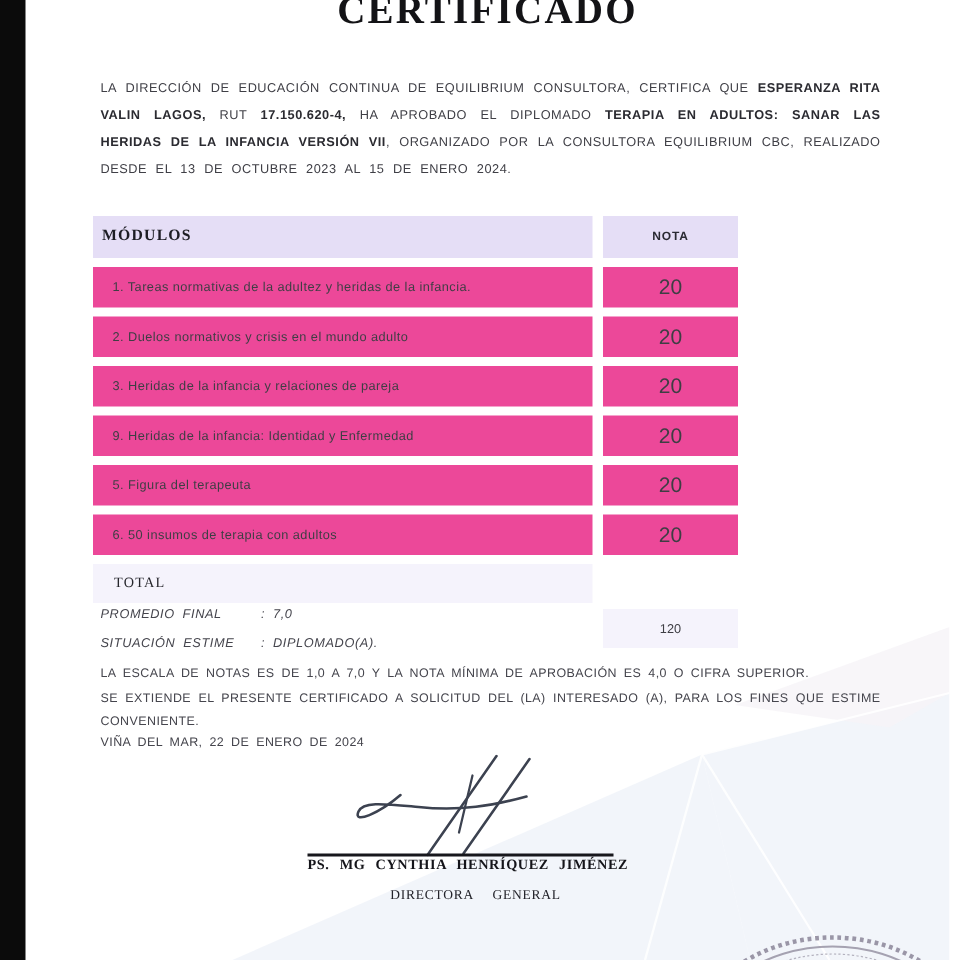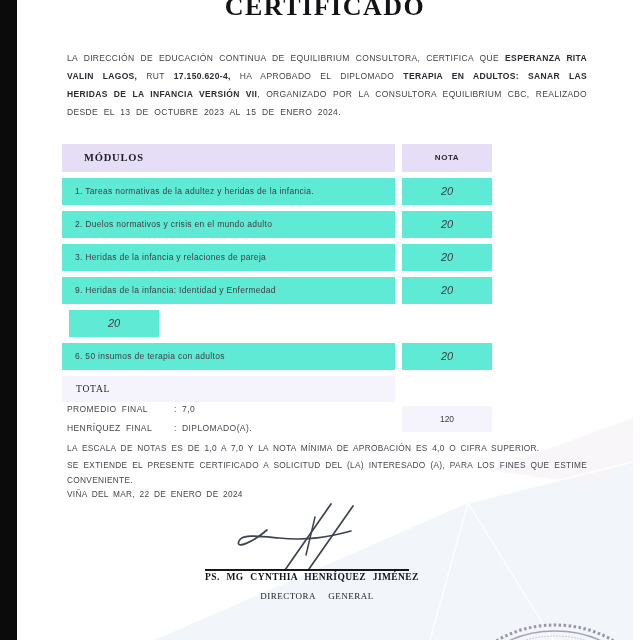--- a/index.html
+++ b/index.html
@@ -27,37 +27,37 @@
   .intro b{color:#2b2b31;}
 
   .tbl{position:absolute;top:144px;left:45px;width:430px;}
   .trow{display:flex;}
   .c1{width:333px;}
   .sp{width:7px;}
   .c2{width:90px;text-align:center;}
   .head-row .c1,.head-row .c2{background:#e5def6;height:28px;line-height:28px;}
   .head-row .c1{
     font-family:"Liberation Serif", serif;font-weight:bold;font-size:10.5px;
-    letter-spacing:.8px;color:#1d1d24;padding-left:22px;box-sizing:border-box;
+    letter-spacing:.8px;color:#1d1d24;padding-left:6px;box-sizing:border-box;
   }
   .head-row .c2{font-weight:bold;font-size:8px;letter-spacing:.6px;color:#2a2a33;}
   .mod-row{margin-top:6px;}
   .mod-row:first-of-type{margin-top:5px;}
-  .mod-row .c1,.mod-row .c2{background:#5eead4;height:27px;line-height:27px;}
+  .mod-row .c1,.mod-row .c2{background:#ec4899;height:27px;line-height:27px;}
   .mod-row .c1{font-size:8.5px;letter-spacing:.3px;color:#3e3e44;padding-left:13px;box-sizing:border-box;}
-  .mod-row .c2{font-size:11px;color:#3e3e44;font-style:italic;}
+  .mod-row .c2{font-size:14px;color:#3e3e44;}
   .total-row{margin-top:6px;}
   .total-row .c1,.total-row .c2{background:#f5f3fc;height:26px;line-height:26px;}
   .total-row .c1{
     font-family:"Liberation Serif", serif;font-size:9.5px;letter-spacing:.8px;
     color:#26262c;padding-left:14px;box-sizing:border-box;
   }
   .total-row .c2{font-size:8.5px;color:#3e3e44;margin-top:30px;}
 
-  .kv{position:absolute;left:50px;font-size:8.5px;letter-spacing:.4px;word-spacing:2.5px;color:#45454d;}
+  .kv{position:absolute;left:50px;font-size:8.5px;letter-spacing:.4px;word-spacing:2.5px;color:#45454d;font-style:italic;}
   .kv-label{display:inline-block;width:107px;}
   .note{position:absolute;left:50px;font-size:8.3px;letter-spacing:.3px;word-spacing:2px;color:#45454d;}
   .nowrap{white-space:nowrap;}
   .wrap2{width:520px;line-height:15px;text-align:justify;}
 
   .sig-scribble{position:absolute;left:208px;top:503px;width:150px;height:68px;}
   .sig-block{position:absolute;left:188px;top:569px;width:204px;text-align:center;}
   .sig-line{border-top:2.5px solid #17171c;width:204px;height:0;}
   .sig-name{
     margin-top:1px;font-family:"Liberation Serif", serif;font-weight:bold;
@@ -110,40 +110,41 @@
         <div class="c1">3. Heridas de la infancia y relaciones de pareja</div>
         <div class="sp"></div>
         <div class="c2">20</div>
       </div>
       <div class="trow mod-row">
         <div class="c1">9. Heridas de la infancia: Identidad y Enfermedad</div>
         <div class="sp"></div>
         <div class="c2">20</div>
       </div>
       <div class="trow mod-row">
+        <div class="c1">5. Figura del terapeuta</div>
         <div class="sp"></div>
         <div class="c2">20</div>
       </div>
       <div class="trow mod-row">
         <div class="c1">6. 50 insumos de terapia con adultos</div>
         <div class="sp"></div>
         <div class="c2">20</div>
       </div>
       <div class="trow total-row">
         <div class="c1">TOTAL</div>
         <div class="sp"></div>
         <div class="c2">120</div>
       </div>
     </div>
 
     <div class="kv" style="top:404px">
       <span class="kv-label">PROMEDIO FINAL</span><span>: 7,0</span>
     </div>
     <div class="kv" style="top:423px">
-      <span class="kv-label">HENRÍQUEZ FINAL</span><span>: DIPLOMADO(A).</span>
+      <span class="kv-label">SITUACIÓN ESTIME</span><span>: DIPLOMADO(A).</span>
     </div>
 
     <div class="note nowrap" style="top:443px">LA ESCALA DE NOTAS ES DE 1,0 A 7,0 Y LA NOTA MÍNIMA DE APROBACIÓN ES 4,0 O CIFRA SUPERIOR.</div>
     <div class="note wrap2" style="top:458px">SE EXTIENDE EL PRESENTE CERTIFICADO A SOLICITUD DEL (LA) INTERESADO (A), PARA LOS FINES QUE ESTIME CONVENIENTE.</div>
     <div class="note nowrap" style="top:489px">VIÑA DEL MAR, 22 DE ENERO DE 2024</div>
 
     <svg class="sig-scribble" viewBox="0 0 150 68" xmlns="http://www.w3.org/2000/svg" fill="none">
       <path d="M128,3 L84,66" stroke="#3c4250" stroke-width="1.7" stroke-linecap="round"></path>
       <path d="M106,1 L60,67" stroke="#3c4250" stroke-width="1.7" stroke-linecap="round"></path>
       <path d="M42,27 C28,39 10,47 14,38 C17,31 32,33 54,35 C82,38 104,34 126,28" stroke="#3c4250" stroke-width="1.7" stroke-linecap="round"></path>

